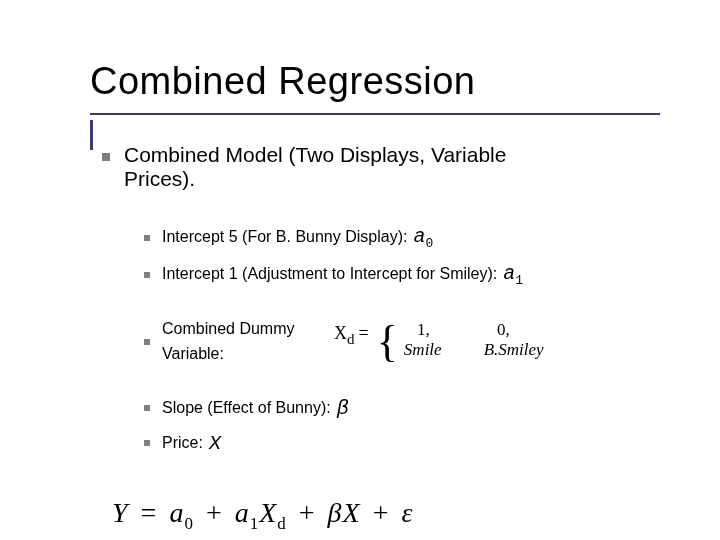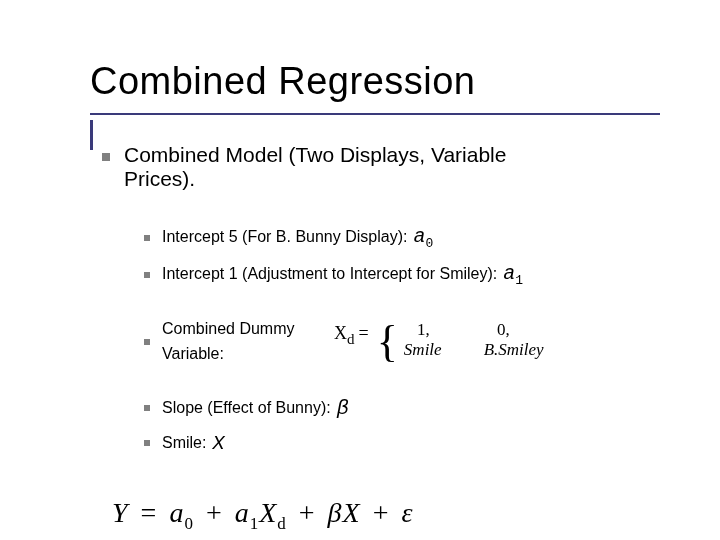--- a/index.html
+++ b/index.html
@@ -179,21 +179,21 @@
     </div>
 
     <div class="lvl2-group">
       <div class="lvl2">
         <span class="bullet-sm"></span>
         <span>Slope (Effect of Bunny):</span>
         <span class="mathsym">β</span>
       </div>
       <div class="lvl2">
         <span class="bullet-sm"></span>
-        <span>Smile:</span>
+        <span>Price:</span>
         <span class="mathsym">X</span>
       </div>
     </div>
 
     <div class="equation">Y <span class="op">=</span> a<sub class="sub">0</sub> <span class="op">+</span> a<sub class="sub">1</sub>X<sub class="sub">d</sub> <span class="op">+</span> βX <span class="op">+</span> ε</div>
 
   </div>
 </div>
 
 </body></html>

